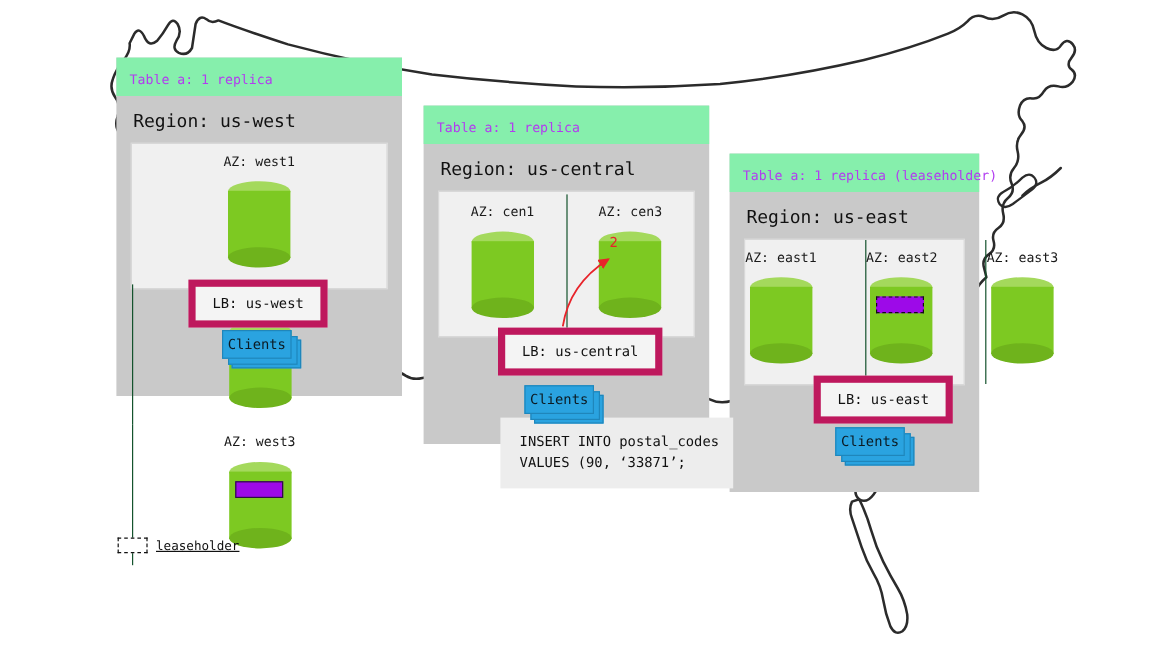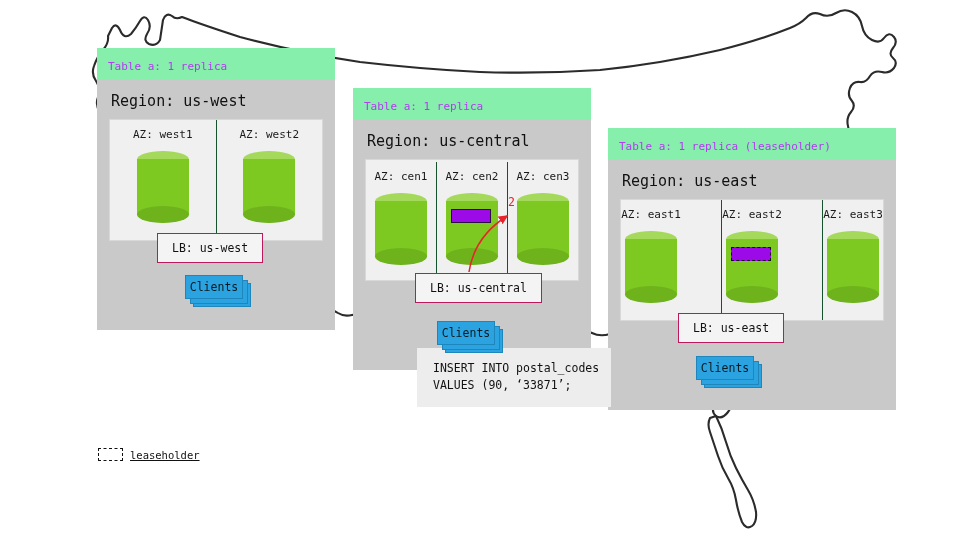--- a/index.html
+++ b/index.html
@@ -23,21 +23,21 @@
   
   .cyl{position:relative;margin:10px auto 0 auto;}
   .cyl .body{position:absolute;left:0;background:#7dc922;}
   .cyl .top{position:absolute;left:0;top:0;border-radius:50%;
             background:#a4d95c;}
   .cyl .bot{position:absolute;left:0;border-radius:50%;background:#6fb31c;}
   .rep{position:absolute;background:#9d0ae8;border:1px solid #2a1040;z-index:4;}
   .rep.lease{border:1.6px dashed #101010;}
 
   
-  .lb{position:absolute;background:#f4f4f4;border:1px solid #be185d;
+  .lb{position:absolute;background:#f4f4f4;border:6px solid #be185d;
       font-size:11.5px;color:#111;text-align:center;
       padding:7px 14px;white-space:nowrap;z-index:6;}
 
   
   .clients{position:absolute;z-index:6;text-decoration:underline;}
   .clients .card{position:absolute;background:#2aa3e0;border:1px solid #1f86bb;}
   .clients .card.front{display:flex;align-items:center;justify-content:center;
       font-size:11.5px;color:#0c1a22;}
 
   
@@ -147,40 +147,49 @@
       <circle cx="660" cy="402" r="1.2"></circle>
         <circle cx="790" cy="408" r="1.1"></circle>
     </g>
   </svg>
 
   <div class="region" style="left:97px;top:48px;width:238px;height:282px;">
     <div class="region-header">
       <span>Table a: 1 replica</span>
     </div>
     <div class="region-title">Region: us-west</div>
-    <div class="az-strip" style="height:120px;">
+    <div class="az-strip" style="height:120px;flex-direction:column;">
 
       <div class="az">
         <div class="az-label">AZ: west1</div>
         <div class="cyl" style="width:52px;height:72px;">
           <div class="top" style="width:52px;height:17px;"></div>
           <div class="body" style="top:8px;width:52px;height:56px;"></div>
           <div class="bot" style="top:55px;width:52px;height:17px;"></div>
         </div>
       </div>
 
       <div class="az">
         <div class="az-label">AZ: west2</div>
         <div class="cyl" style="width:52px;height:72px;">
           <div class="top" style="width:52px;height:17px;"></div>
           <div class="body" style="top:8px;width:52px;height:56px;"></div>
           <div class="bot" style="top:55px;width:52px;height:17px;"></div>
         </div>
       </div>
 
+      <div class="az">
+        <div class="az-label">AZ: west3</div>
+        <div class="cyl" style="width:52px;height:72px;">
+          <div class="top" style="width:52px;height:17px;"></div>
+          <div class="body" style="top:8px;width:52px;height:56px;"></div>
+          <div class="bot" style="top:55px;width:52px;height:17px;"></div>
+          <div class="rep" style="left:5px;top:16px;width:38px;height:12px;"></div>
+        </div>
+      </div>
     </div>
 
     <div class="lb" style="left:60px;top:185px;">LB: us-west</div>
 
     <div class="clients" style="left:88px;top:227px;width:66px;height:32px;">
       <div class="card" style="left:8px;top:8px;width:56px;height:22px;"></div>
       <div class="card" style="left:5px;top:5px;width:56px;height:22px;"></div>
       <div class="card front" style="left:0px;top:0px;width:56px;height:22px;">Clients</div>
     </div>
   </div>
@@ -194,29 +203,20 @@
 
       <div class="az">
         <div class="az-label">AZ: cen1</div>
         <div class="cyl" style="width:52px;height:72px;">
           <div class="top" style="width:52px;height:17px;"></div>
           <div class="body" style="top:8px;width:52px;height:56px;"></div>
           <div class="bot" style="top:55px;width:52px;height:17px;"></div>
         </div>
       </div>
 
-      <div class="az">
-        <div class="az-label">AZ: cen2</div>
-        <div class="cyl" style="width:52px;height:72px;">
-          <div class="top" style="width:52px;height:17px;"></div>
-          <div class="body" style="top:8px;width:52px;height:56px;"></div>
-          <div class="bot" style="top:55px;width:52px;height:17px;"></div>
-          <div class="rep" style="left:5px;top:16px;width:38px;height:12px;"></div>
-        </div>
-      </div>
 
       <div class="az">
         <div class="az-label">AZ: cen3</div>
         <div class="cyl" style="width:52px;height:72px;">
           <div class="top" style="width:52px;height:17px;"></div>
           <div class="body" style="top:8px;width:52px;height:56px;"></div>
           <div class="bot" style="top:55px;width:52px;height:17px;"></div>
         </div>
       </div>
     </div>
@@ -226,21 +226,21 @@
     <div class="clients" style="left:84px;top:233px;width:66px;height:32px;">
       <div class="card" style="left:8px;top:8px;width:56px;height:22px;"></div>
       <div class="card" style="left:5px;top:5px;width:56px;height:22px;"></div>
       <div class="card front" style="left:0px;top:0px;width:56px;height:22px;">Clients</div>
     </div>
   </div>
 
   <div class="sqlbox" style="left:417px;top:348px;width:162px;">INSERT INTO postal_codes
 VALUES (90, ‘33871’;</div>
 
-  <div class="region" style="left:608px;top:128px;width:288px;height:282px;">
+  <div class="region" style="left:608px;top:128px;width:208px;height:282px;">
     <div class="region-header">
       <span>Table a: 1 replica (leaseholder)</span>
     </div>
     <div class="region-title">Region: us-east</div>
     <div class="az-strip" style="height:120px;gap:40px;">
 
       <div class="az">
         <div class="az-label">AZ: east1</div>
         <div class="cyl" style="width:52px;height:72px;">
           <div class="top" style="width:52px;height:17px;"></div>

